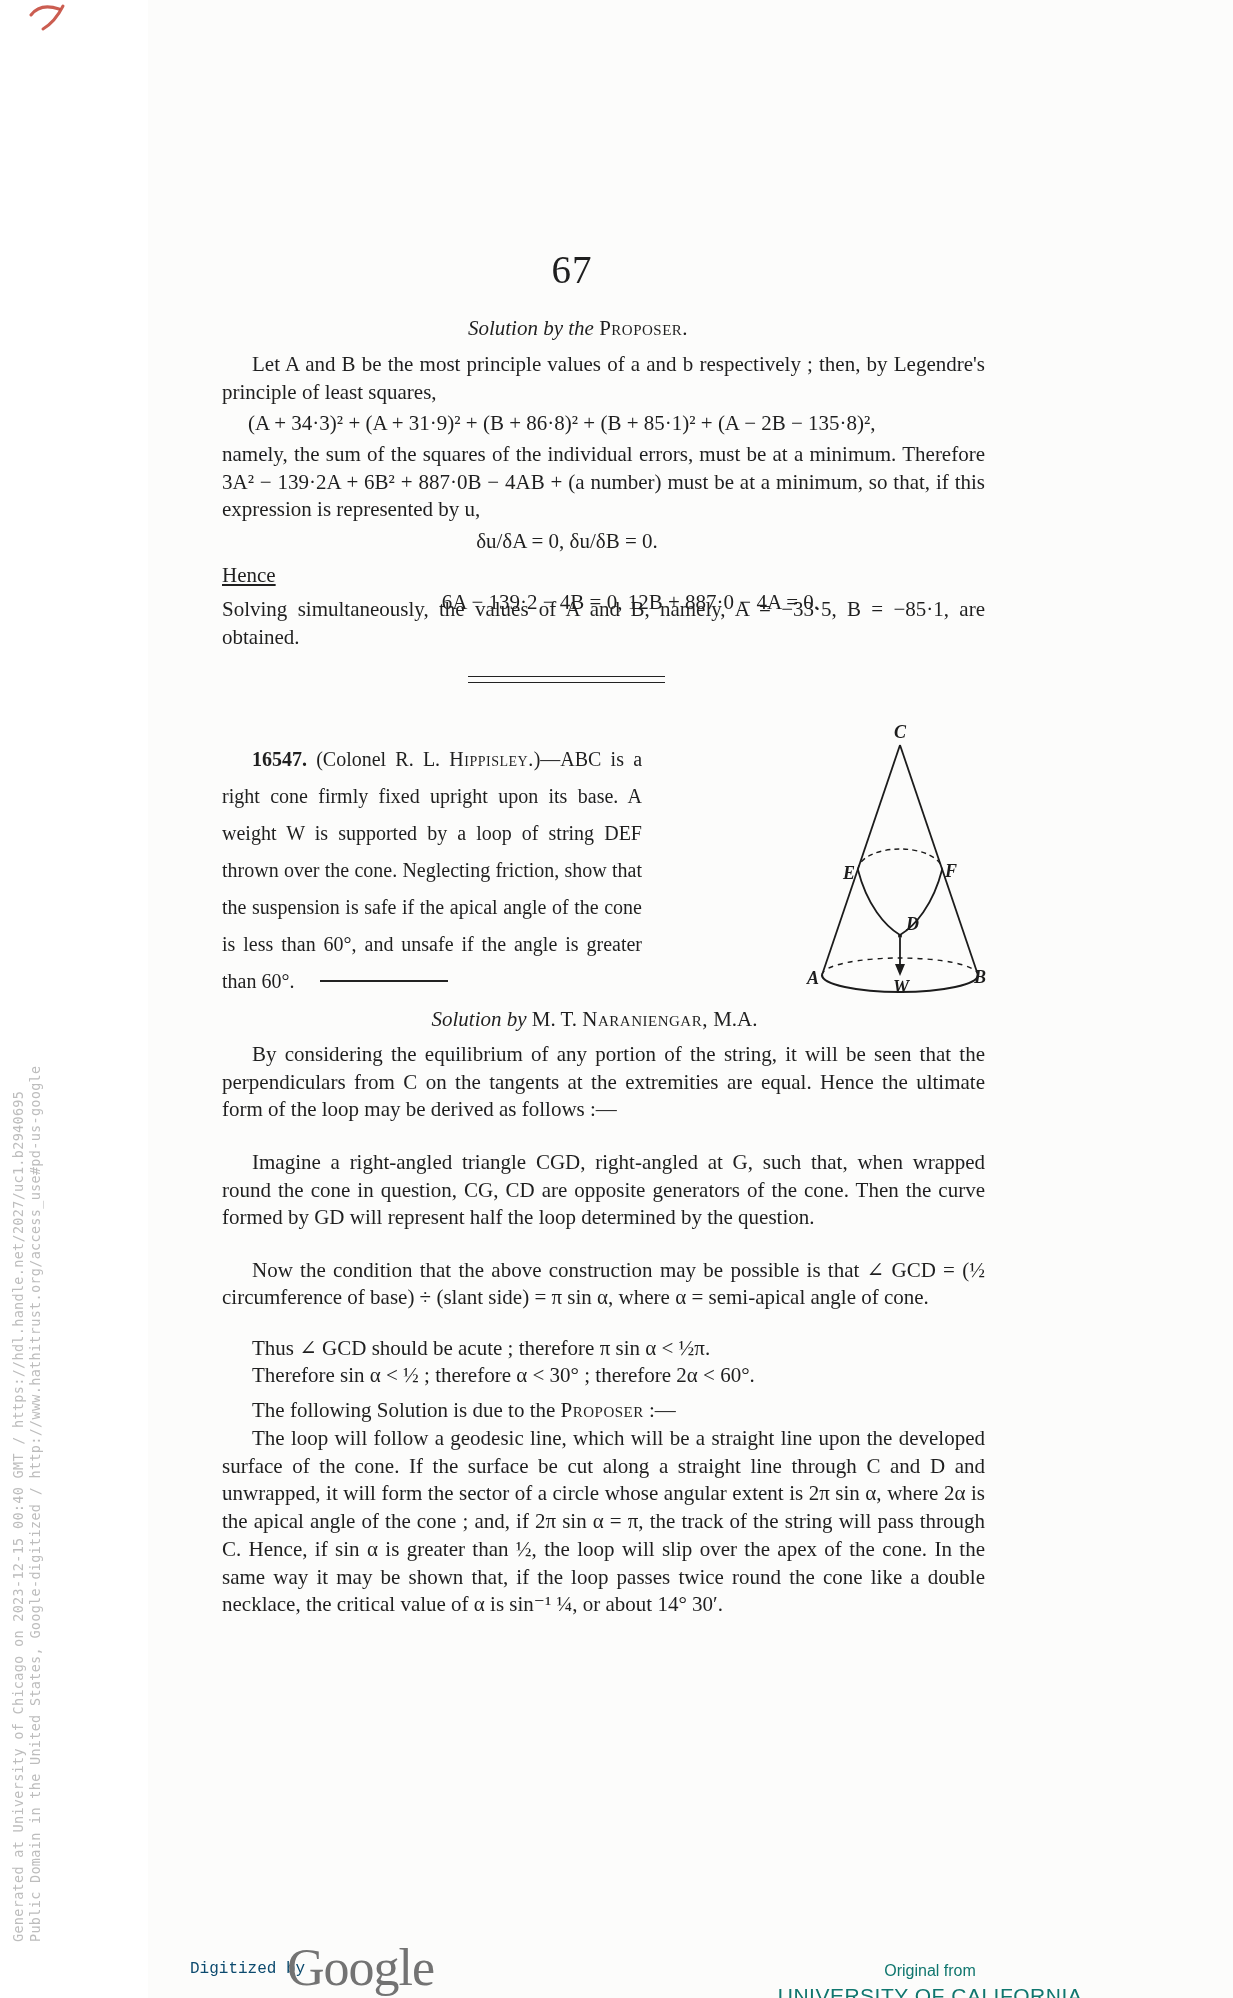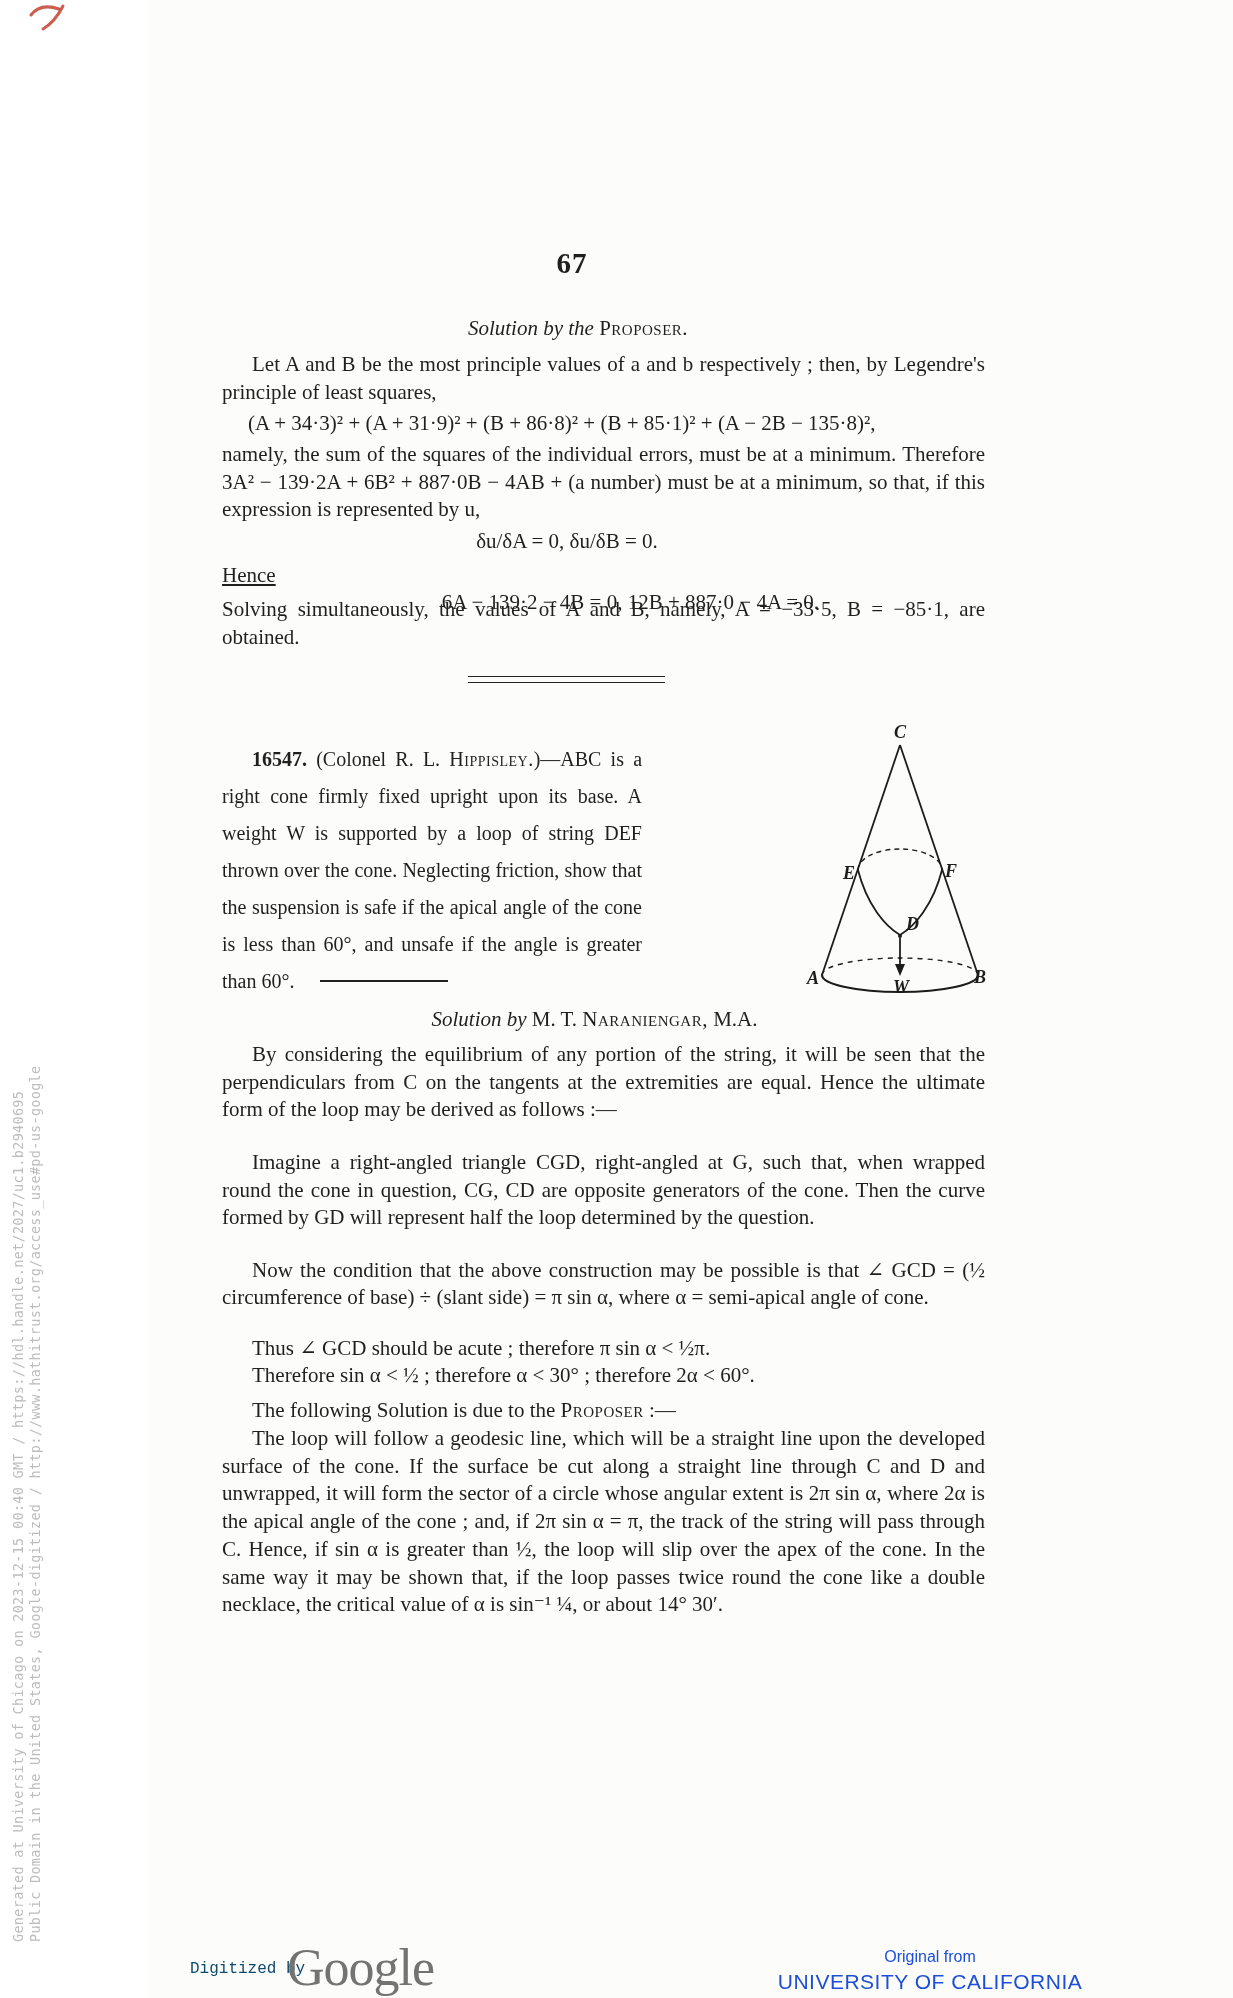--- a/index.html
+++ b/index.html
@@ -12,21 +12,21 @@
   .left-strip{position:absolute;left:0;top:0;width:148px;height:1998px;background:#ffffff;}
   .abs{position:absolute;}
   .col{left:222px;width:763px;}
   .just{text-align:justify;}
   .body-text{font-size:21px;line-height:27.5px;}
   .indent{text-indent:30px;}
   .center{text-align:center;}
   .sc{font-variant:small-caps;letter-spacing:0.5px;}
   .it{font-style:italic;}
   .heading{font-size:21px;}
-  .pagenum{font-size:29px;font-weight:bold;letter-spacing:1px;}
+  .pagenum{font-size:39px;font-weight:normal;letter-spacing:1px;}
   .eqline{font-size:21px;line-height:27px;}
   
   .double-rule{height:5px;border-top:1.7px solid #222;border-bottom:1.7px solid #222;}
   
   .prule{display:inline-block;width:128px;border-top:2px solid #222;vertical-align:6px;margin-left:26px;}
   .problem-text{font-size:20px;line-height:37px;width:420px;}
   .problem-num{font-weight:bold;}
   
   .hence-row{display:flex;}
   .hence-label{flex:0 0 auto;text-decoration:underline;}
@@ -40,21 +40,21 @@
     font-family:"DejaVu Sans Mono","Liberation Mono",monospace;
     font-size:13.5px;line-height:17px;color:#bdbdbd;white-space:nowrap;
     letter-spacing:0.3px;
   }
   
   .foot-small{font-family:Liberation Mono, monospace;color:#0c4a6e;}
   .google-logo{
     font-family:"Liberation Serif","DejaVu Serif",serif;
     font-size:52px;color:#737373;letter-spacing:-1px;
   }
-  .univ-line{font-family:"Liberation Sans","DejaVu Sans",sans-serif;color:#1d4ed8;}
+  .univ-line{font-family:"Liberation Sans","DejaVu Sans",sans-serif;color:#0f766e;margin-top:14px;}
 </style>
 </head>
 <body>
 
 <div class="left-strip"></div>
 
 <svg class="abs" style="left:28px;top:2px;" width="44" height="32" viewBox="0 0 44 32">
   <path d="M3,13 C9,5 19,3 31,7" fill="none" stroke="#c24132" stroke-width="3" stroke-linecap="round" opacity="0.85"></path>
   <path d="M35,4 C31,12 25,21 15,27" fill="none" stroke="#c24132" stroke-width="3" stroke-linecap="round" opacity="0.85"></path>
 </svg>

